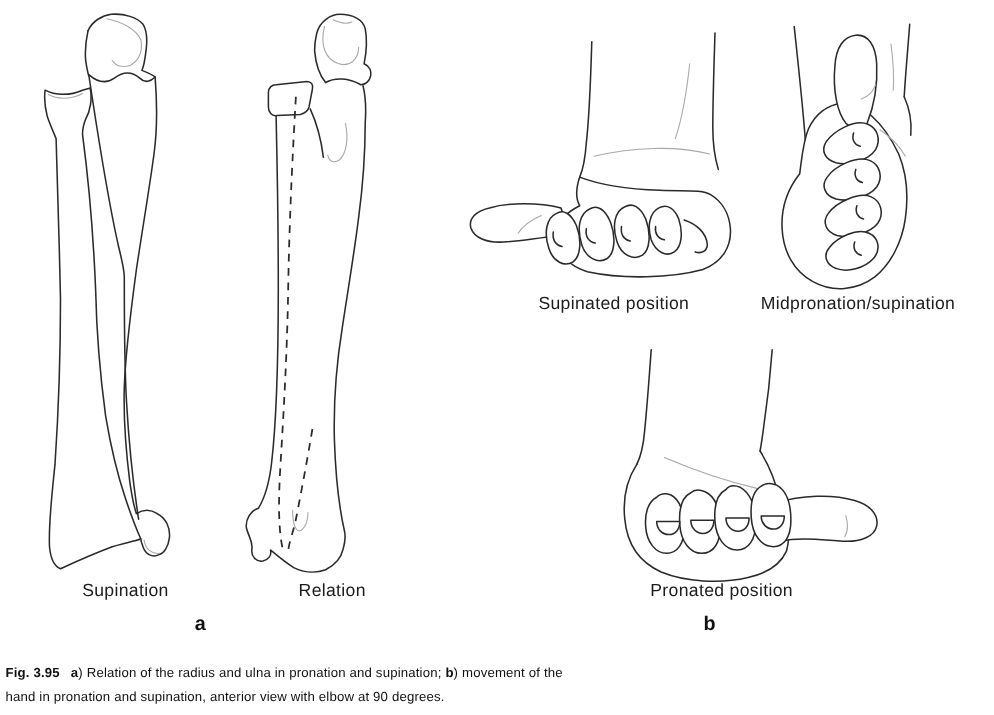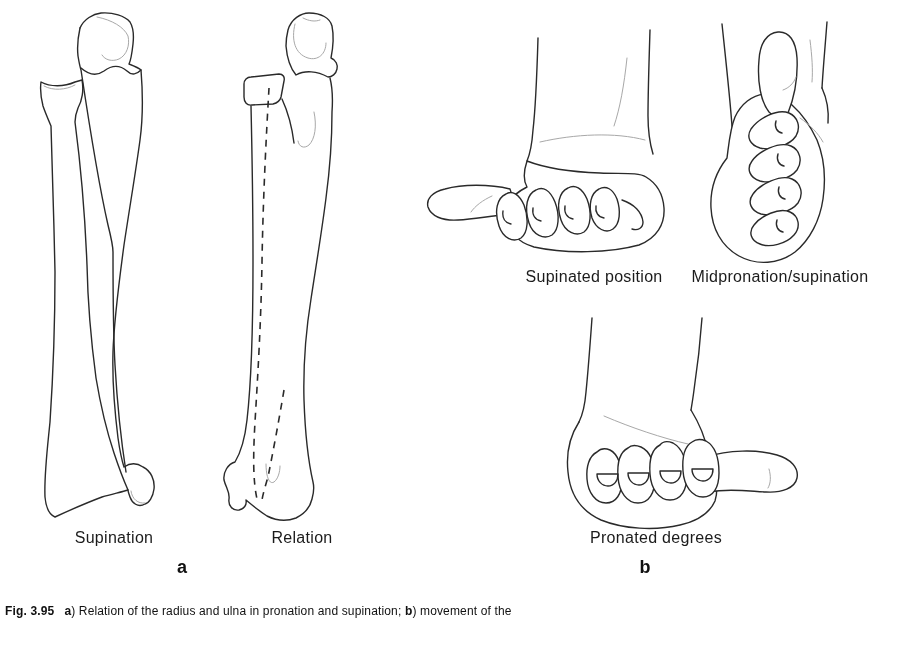--- a/index.html
+++ b/index.html
@@ -137,22 +137,23 @@
       <path class="ln" d="M 628,473 C 628,480 633,485 639,485 C 645,485 649,480 649,473 Z"></path>
       <path class="ln" d="M 660,471 C 660,478 665,483 671,483 C 677,483 681,478 681,471 Z"></path>
       <path class="ln" d="M 692,469 C 692,476 697,481 703,481 C 709,481 713,476 713,469 Z"></path>
     </g>
   </svg>
 
   <div class="label" style="left:114px;top:529px;">Supination</div>
   <div class="label" style="left:302px;top:529px;">Relation</div>
   <div class="marker" style="left:182px;top:557px;">a</div>
 
-  <div class="label" style="left:558px;top:268px;margin-left:36px;">Supinated position</div>
+  <div class="label" style="left:558px;top:268px;">Supinated position</div>
   <div class="label" style="left:780px;top:268px;">Midpronation/supination</div>
-  <div class="label" style="left:656px;top:529px;">Pronated degrees</div>
+  <div class="label" style="left:656px;top:529px;">Pronated position</div>
   <div class="marker" style="left:645px;top:557px;">b</div>
 
   <div class="caption">
     <div><span class="figlab">Fig. 3.95</span><span class="b">a</span><span>) Relation of the radius and ulna in pronation and supination; </span><span class="b">b</span><span>) movement of the</span></div>
+    <div>hand in pronation and supination, anterior view with elbow at 90 degrees.</div>
   </div>
 
 </div>
 
 </body></html>

